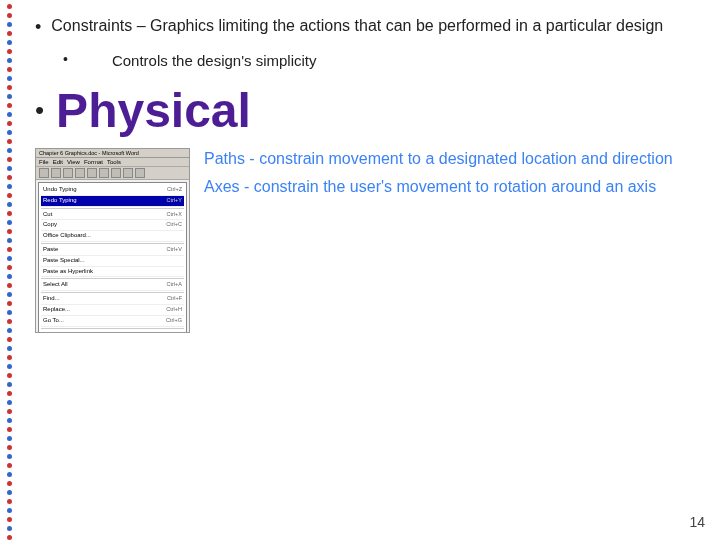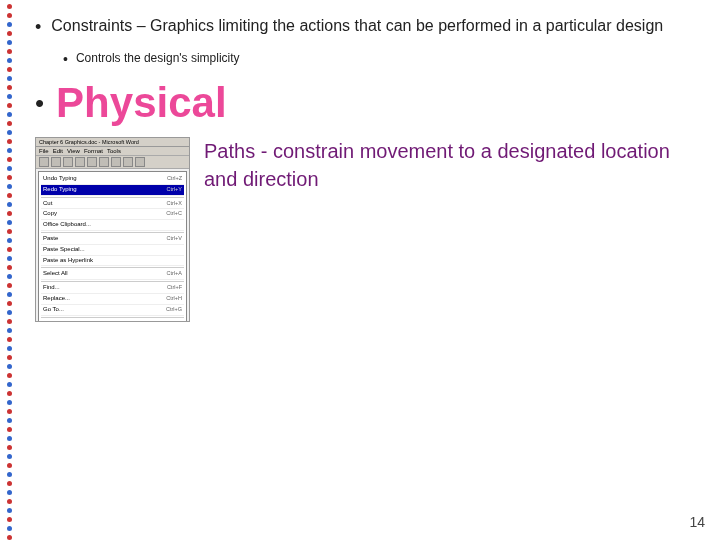--- a/index.html
+++ b/index.html
@@ -98,44 +98,45 @@
 
     .sub-bullet-dot {
       font-size: 14px;
       margin-right: 8px;
       margin-top: 1px;
       color: #222;
       flex-shrink: 0;
     }
 
     .sub-bullet-text {
-      font-size: 12px;
+      font-size: 15px;
       color: #222222;
       line-height: 1.4;
+      margin-left: 36px;
     }
 
     .physical-section {
       margin-top: 6px;
       margin-bottom: 6px;
       display: flex;
       flex-direction: row;
       align-items: center;
     }
 
     .physical-bullet {
       font-size: 26px;
       margin-right: 12px;
       color: #222;
       flex-shrink: 0;
     }
 
     .physical-label {
-      font-size: 42px;
+      font-size: 48px;
       font-weight: bold;
-      color: #ec4899;
+      color: #4c1d95;
     }
 
     
     .lower-section {
       display: flex;
       flex-direction: row;
       align-items: flex-start;
       margin-top: 4px;
       gap: 14px;
     }
@@ -225,22 +226,22 @@
 
     
     .paths-text {
       flex: 1;
       display: flex;
       flex-direction: column;
       gap: 6px;
     }
 
     .paths-item {
-      font-size: 20px;
-      color: #701a75;
+      font-size: 16px;
+      color: #3b82f6;
       line-height: 1.4;
     }
 
     
     .page-number {
       position: absolute;
       bottom: 10px;
       right: 15px;
       font-size: 14px;
       color: #444;
@@ -410,19 +411,20 @@
         <div class="word-separator"></div>
         <div class="word-menu-row">
             <span>Links</span>
           </div>
 
       </div>
     </div>
 
     <div class="paths-text">
       <div class="paths-item">Paths - constrain movement to a designated location and direction</div>
+      <div class="paths-item">Axes - constrain the user's movement to rotation around an axis</div>
     </div>
 
   </div>
 
 </div>
 
 <div class="page-number">14</div>
 
 </body></html>

